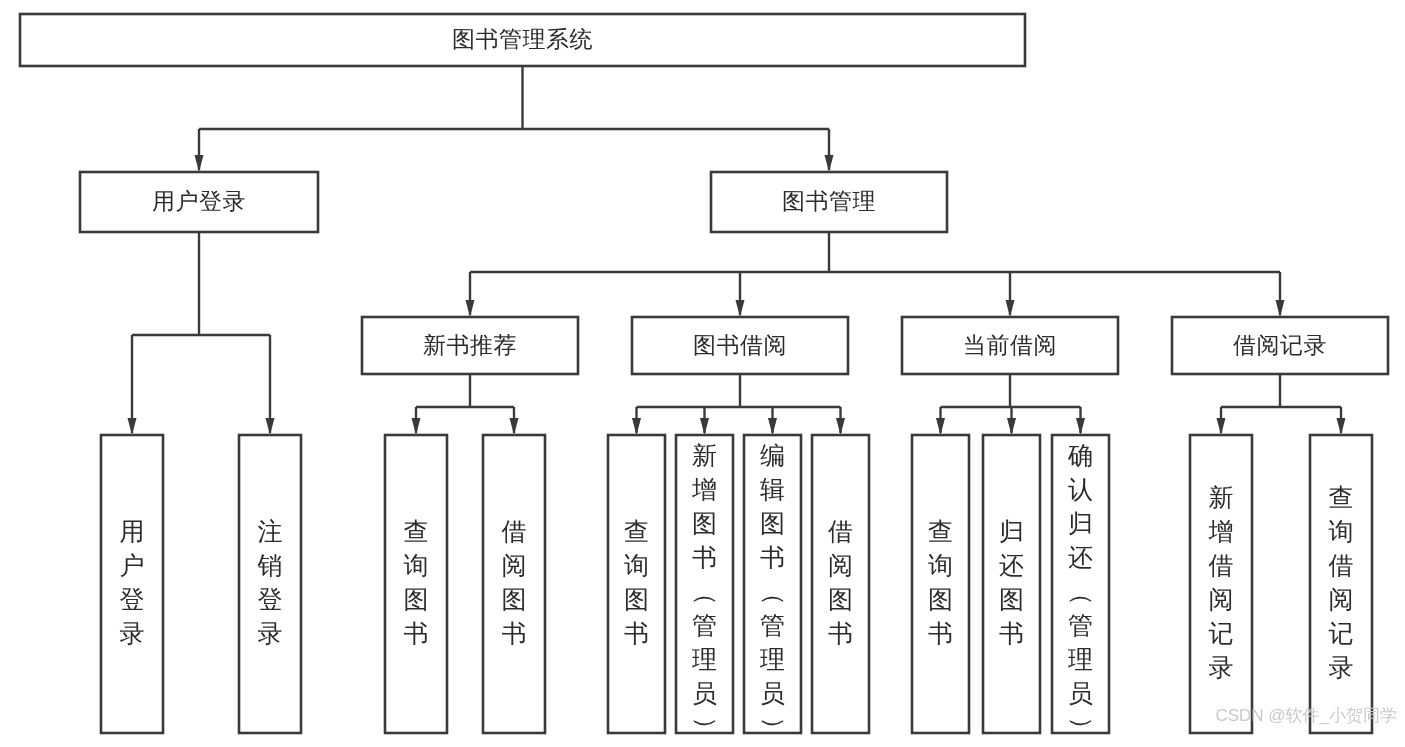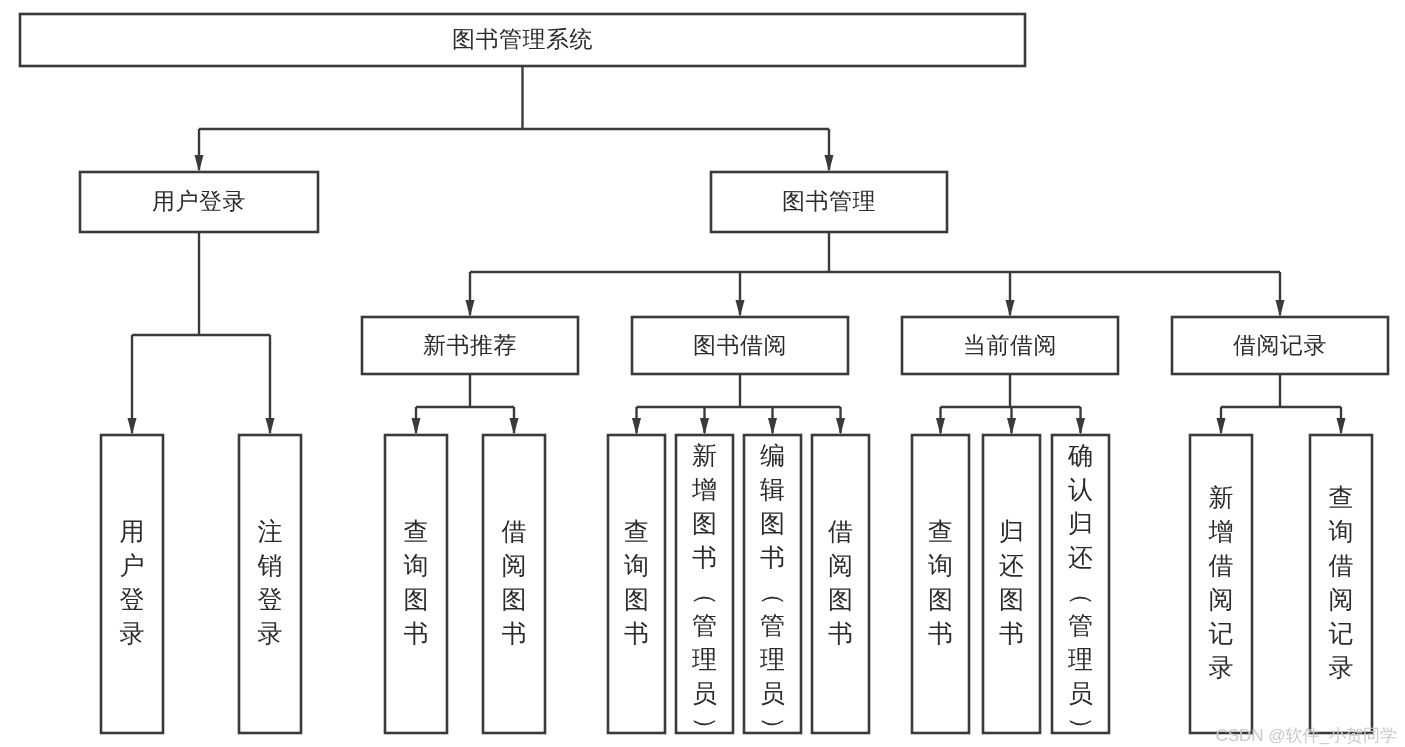--- a/index.html
+++ b/index.html
@@ -52,21 +52,21 @@
     stroke-width: 2.4;
     fill: none;
     stroke-linecap: butt;
   }
   .arrow-head {
     fill: #3a3a3a;
   }
   .watermark {
     position: absolute;
     right: 8px;
-    bottom: 0;
+    bottom: 20px;
     color: #c9c9c9;
     font-size: 17px;
     font-family: "Liberation Sans", "DejaVu Sans", sans-serif;
     white-space: nowrap;
     user-select: none;
   }
 </style>
 </head>
 <body>
 

